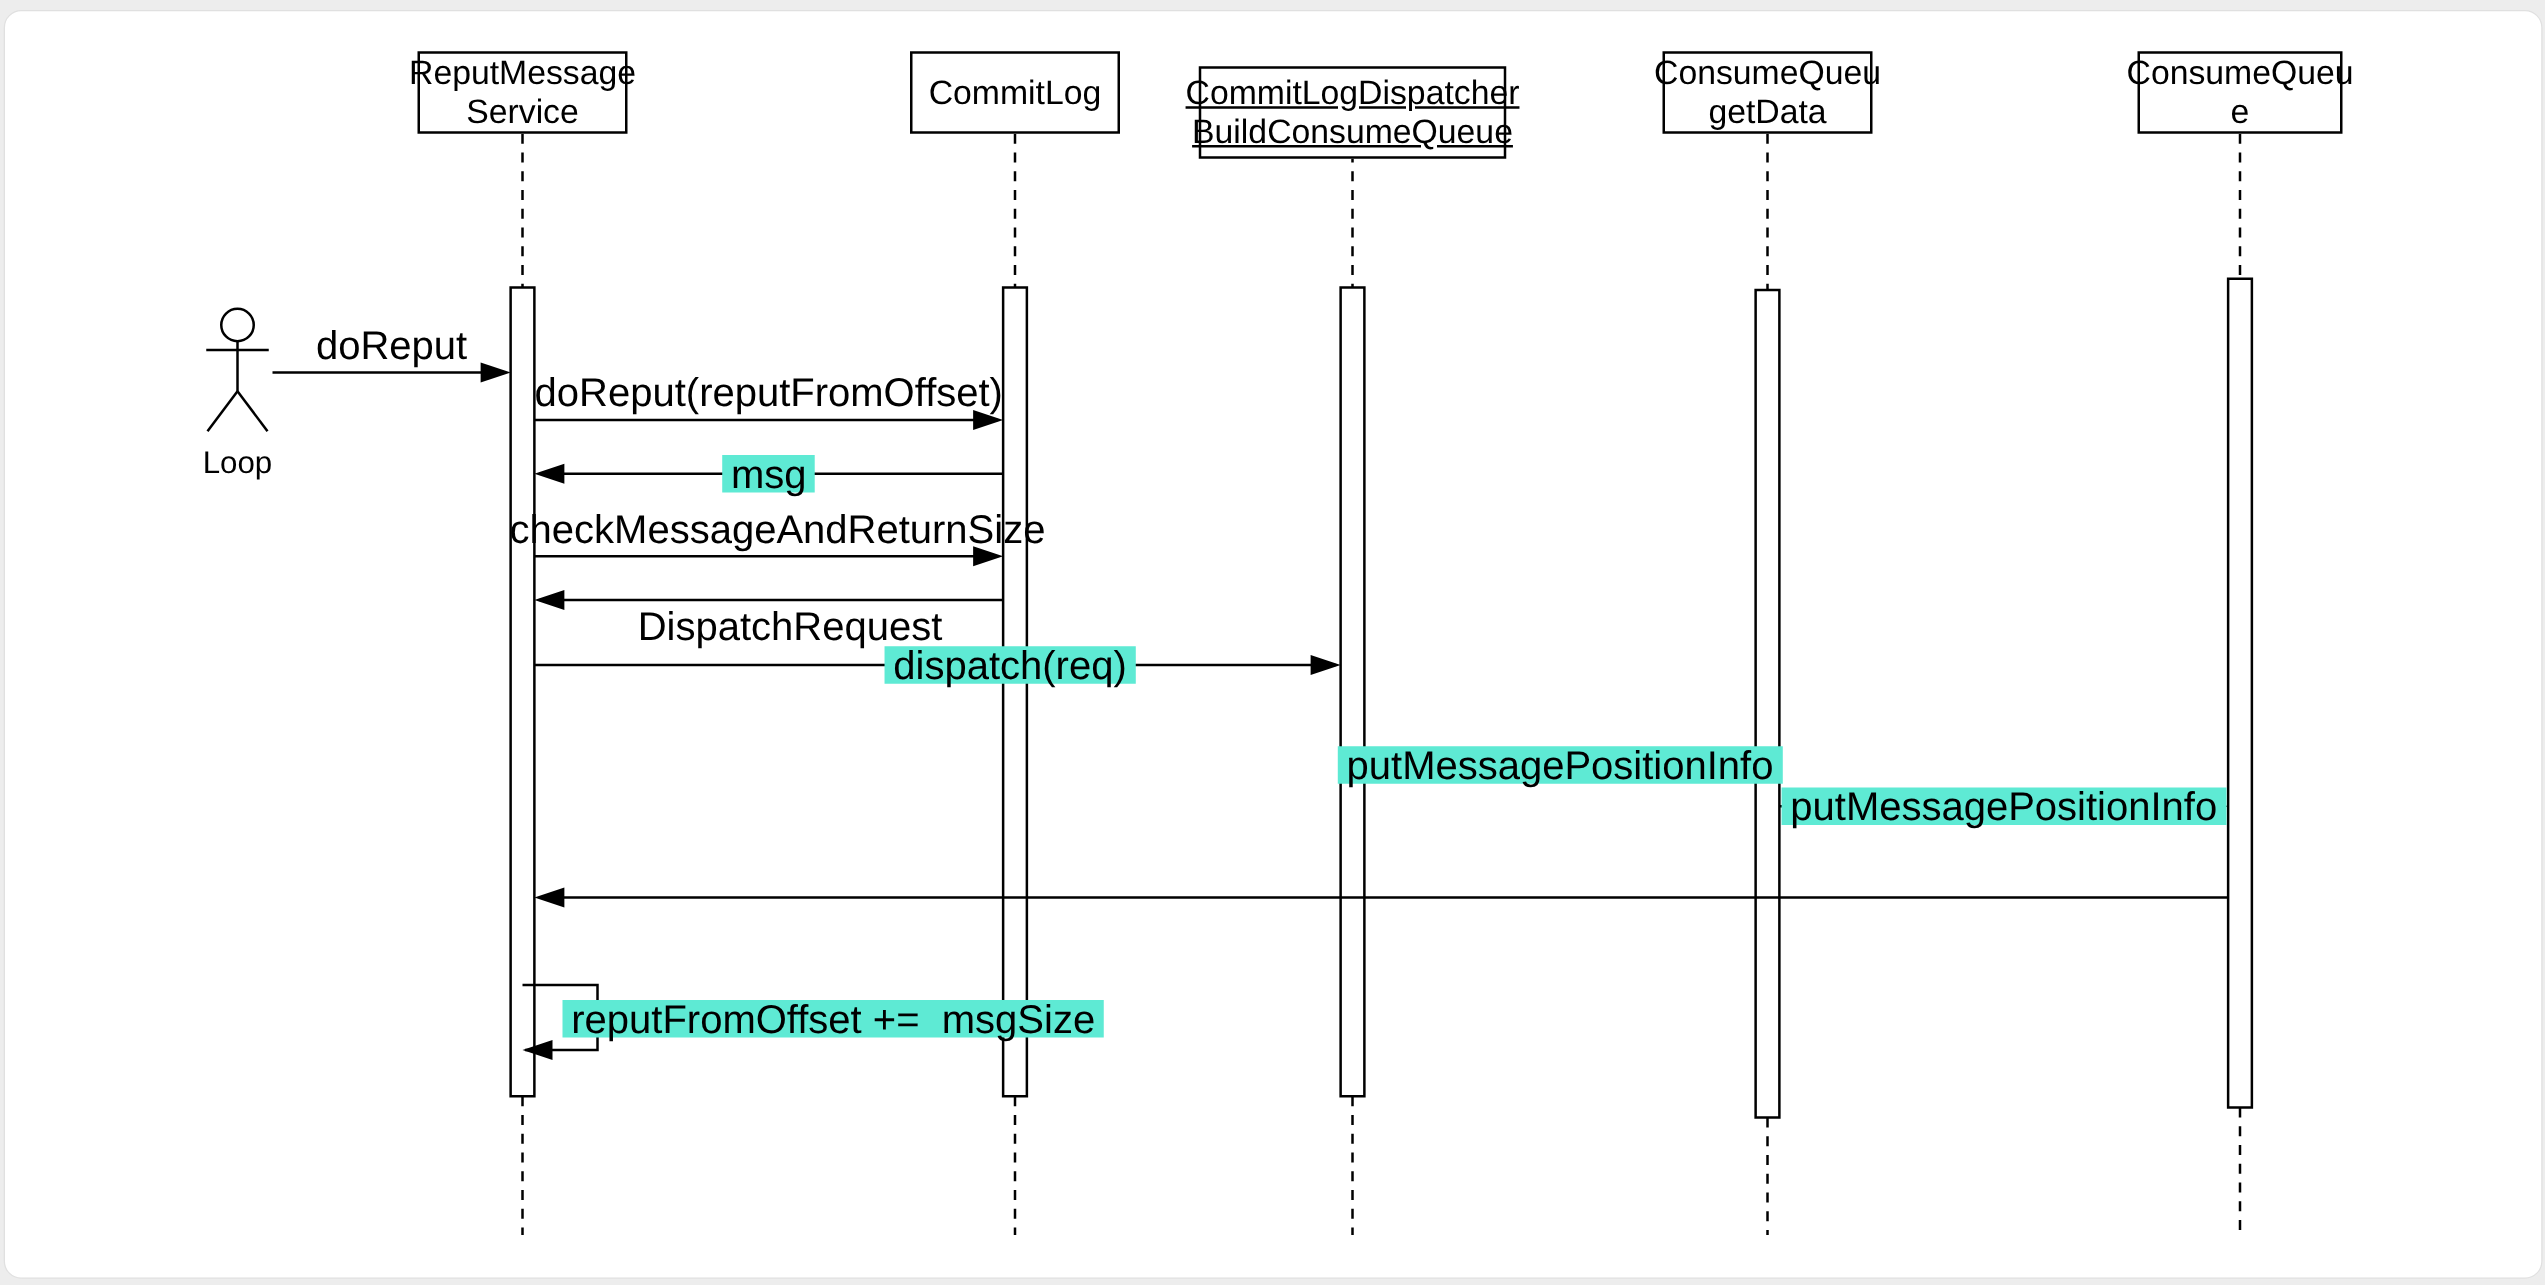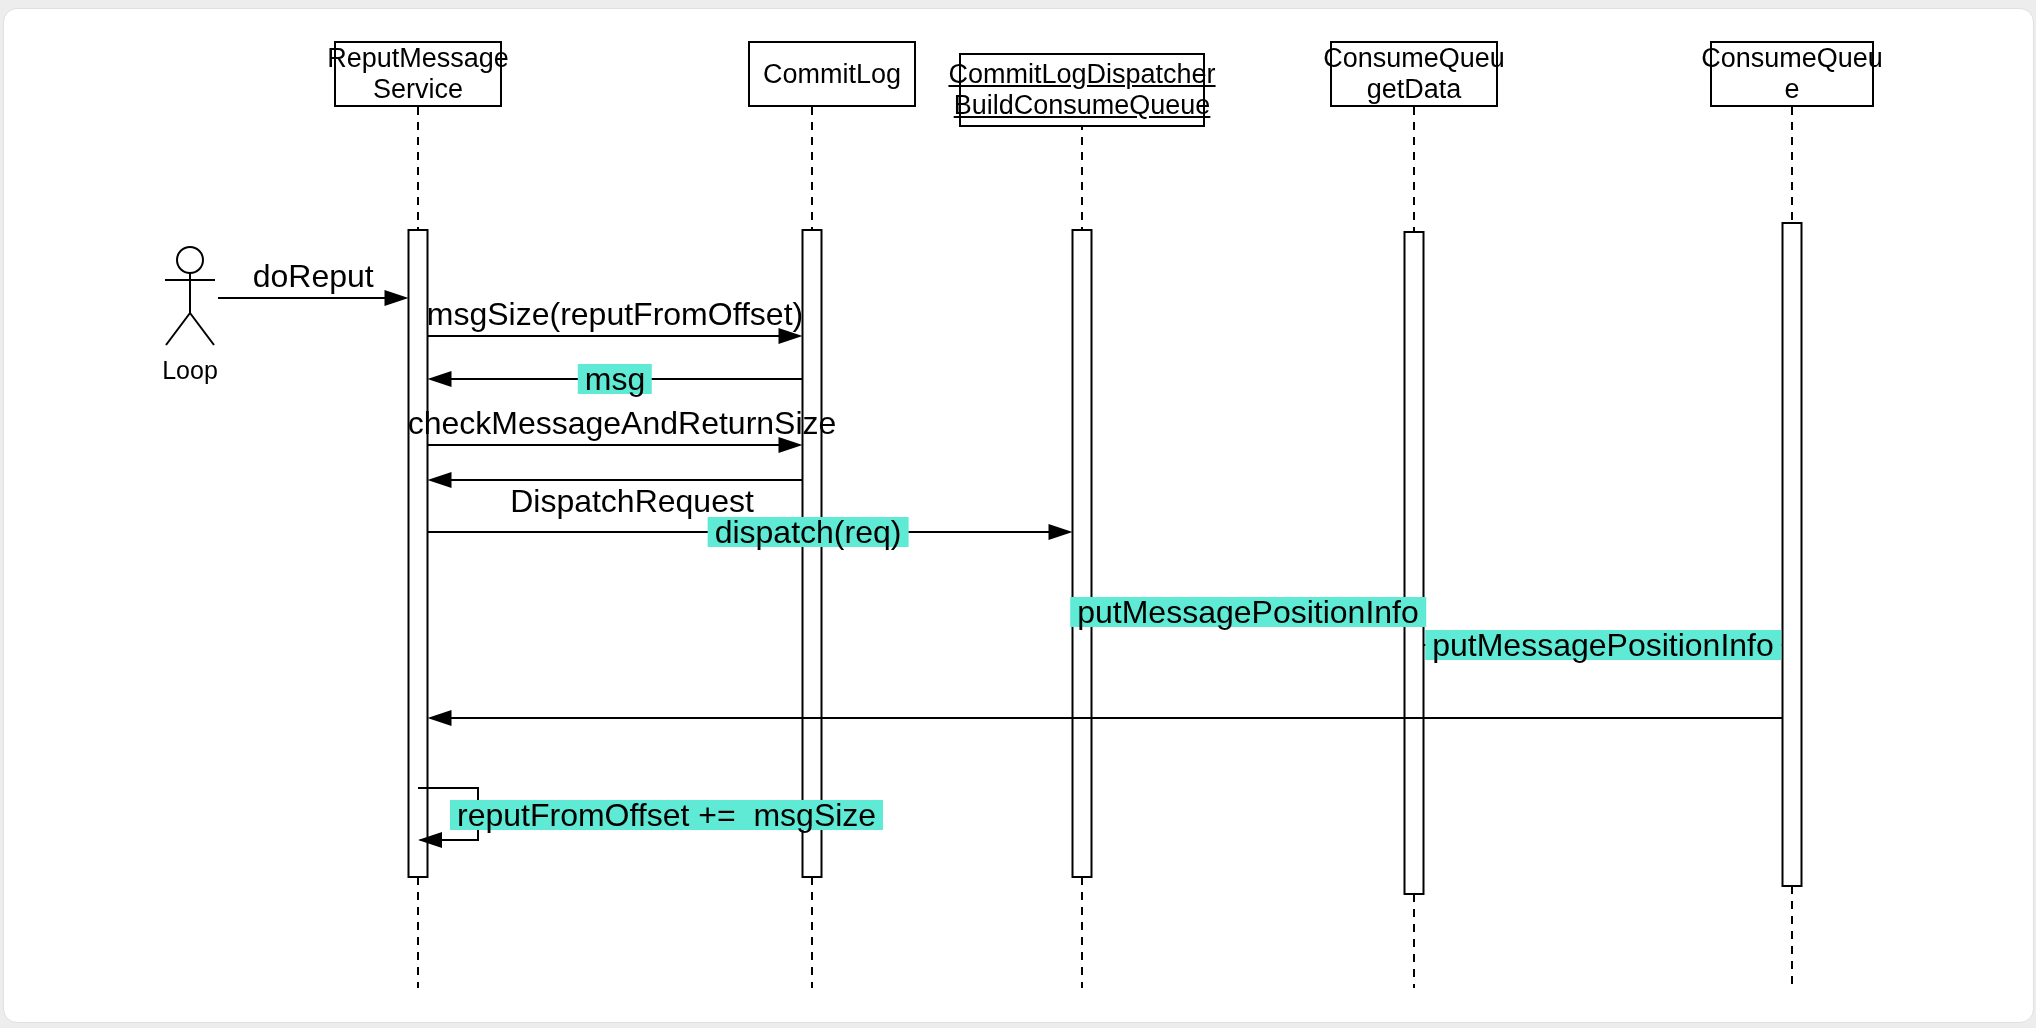--- a/index.html
+++ b/index.html
@@ -148,38 +148,38 @@
       <g>
         <polyline points="418,788 478,788 478,840 420,840" fill="none" stroke="#000000" stroke-width="2"></polyline>
         <polygon points="418,840 442,832 442,848" fill="#000000"></polygon>
       </g>
     </svg>
   <div id="labels">
       <div class="participant-box" style="left: 334px; top: 41px; width: 168px; height: 66px;">
         <div>ReputMessage</div>
         <div>Service</div>
       </div>
-      <div class="participant-box" style="left: 728px; top: 41px; width: 168px; height: 66px; margin-left: 20px;">
+      <div class="participant-box" style="left: 728px; top: 41px; width: 168px; height: 66px;">
         <div>CommitLog</div>
       </div>
       <div class="participant-box" style="left: 959px; top: 53px; width: 246px; height: 74px; text-decoration: underline;">
         <div>CommitLogDispatcher</div>
         <div>BuildConsumeQueue</div>
       </div>
       <div class="participant-box" style="left: 1330px; top: 41px; width: 168px; height: 66px;">
         <div>ConsumeQueu</div>
         <div>getData</div>
       </div>
       <div class="participant-box" style="left: 1710px; top: 41px; width: 164px; height: 66px;">
         <div>ConsumeQueu</div>
         <div>e</div>
       </div>
       <div class="actor-label" style="left: 190px; top: 370px; transform: translate(-50%, -50%);">Loop</div>
       <div class="msg-label above" style="left: 313.25px; top: 291px; transform: translate(-50%, -100%);">doReput</div>
-      <div class="msg-label above" style="left: 615px; top: 329px; transform: translate(-50%, -100%);">msgSize(reputFromOffset)</div>
+      <div class="msg-label above" style="left: 615px; top: 329px; transform: translate(-50%, -100%);">doReput(reputFromOffset)</div>
       <div class="msg-label on" style="left: 615px; top: 379px; transform: translate(-50%, -50%);">msg</div>
       <div class="msg-label above" style="left: 622px; top: 438px; transform: translate(-50%, -100%);">checkMessageAndReturnSize</div>
       <div class="msg-label below" style="left: 632px; top: 486px; transform: translate(-50%, 0px);">DispatchRequest</div>
       <div class="msg-label on" style="left: 808px; top: 532px; transform: translate(-50%, -50%);">dispatch(req)</div>
       <div class="msg-label on" style="left: 1248px; top: 612px; transform: translate(-50%, -50%);">putMessagePositionInfo</div>
       <div class="msg-label on" style="left: 1603px; top: 645px; transform: translate(-50%, -50%);">putMessagePositionInfo</div>
       <div class="msg-label self-right" style="left: 450px; top: 815px; transform: translate(0px, -50%);">reputFromOffset +=  msgSize</div>
     </div>
 </div>
 

